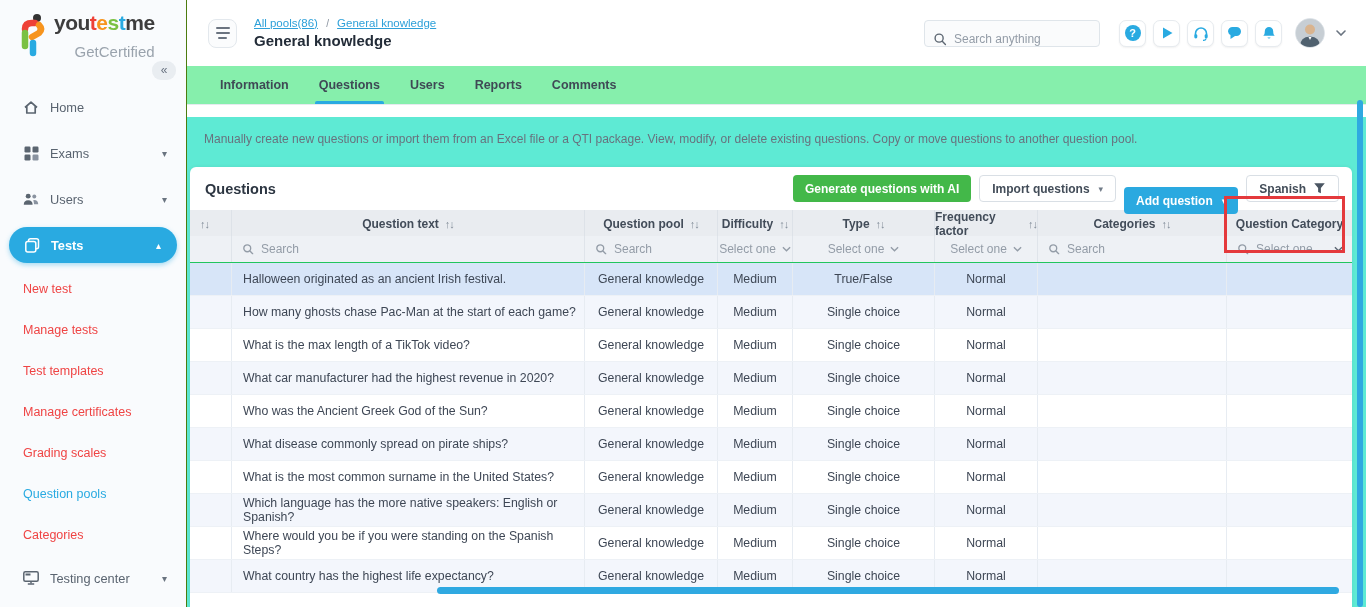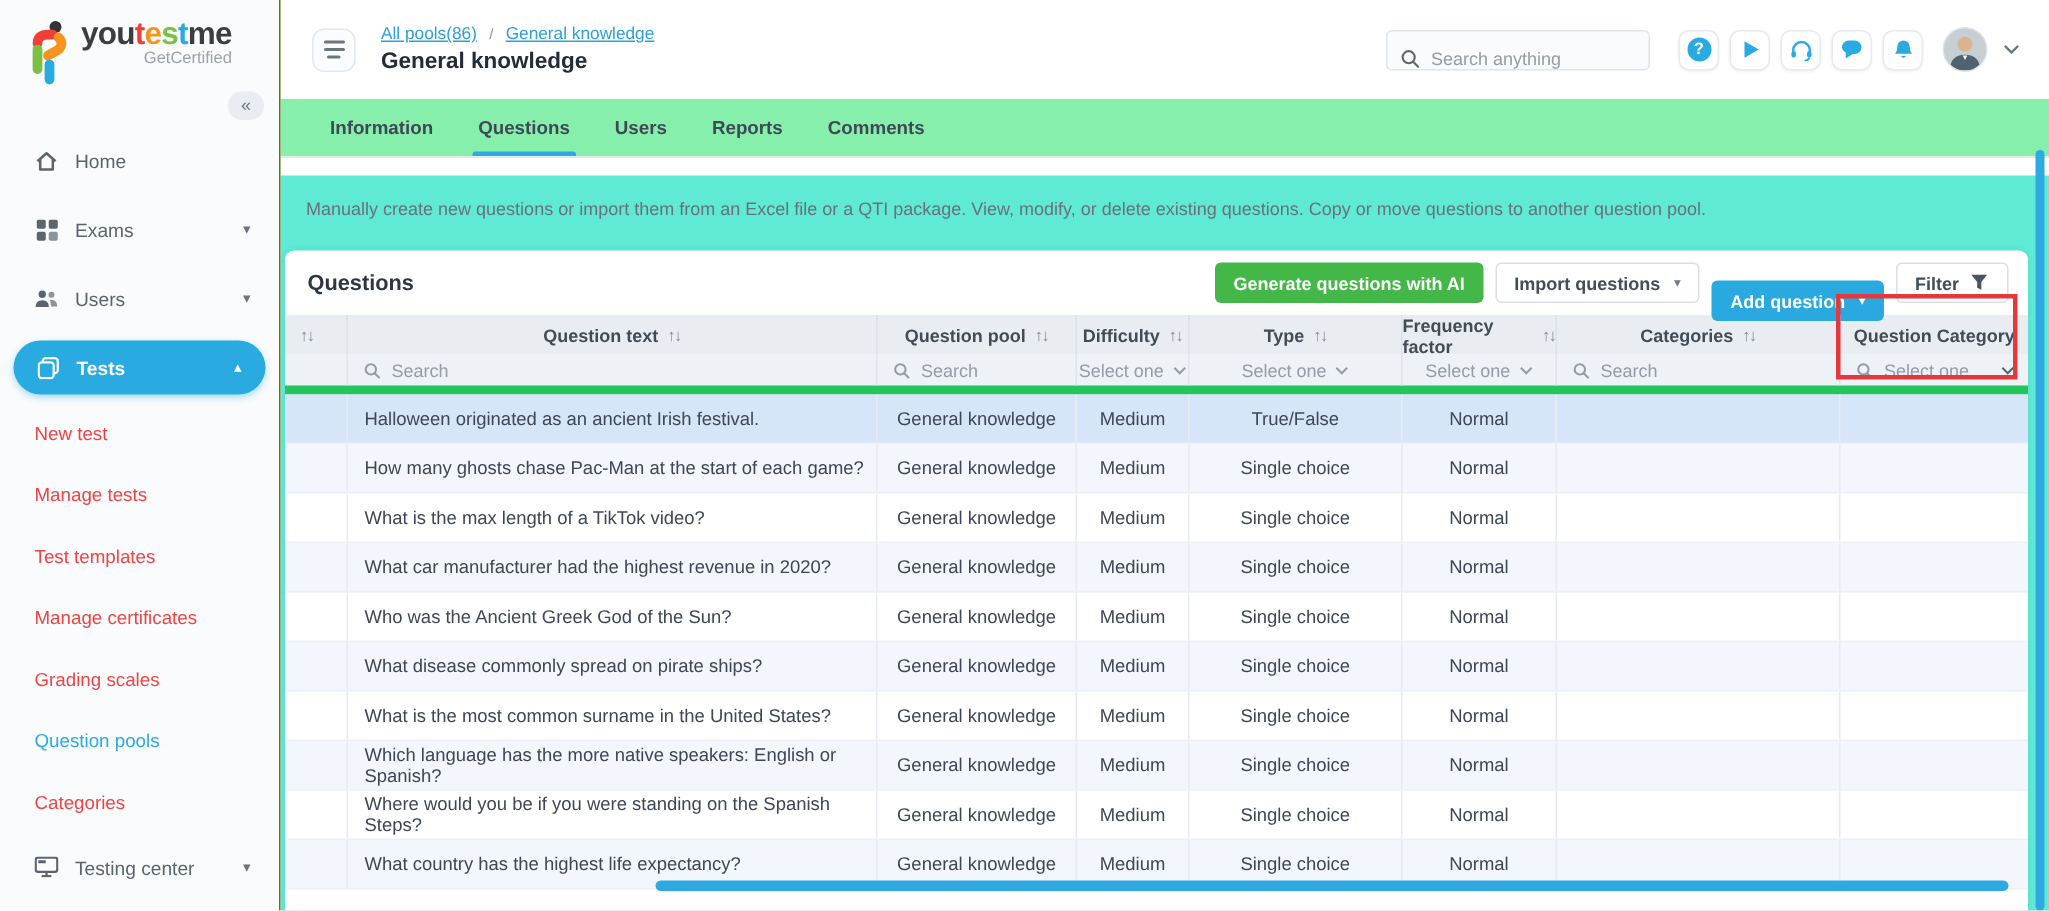--- a/index.html
+++ b/index.html
@@ -5,21 +5,21 @@
   * { margin:0; padding:0; box-sizing:border-box; }
   html,body { width:1366px; height:607px; overflow:hidden; }
   body { font-family:"Liberation Sans","DejaVu Sans",sans-serif; background:#fff; position:relative; color:#3e4755; }
 
   
   .sidebar { position:absolute; left:0; top:0; width:187px; height:607px; background:#f9fbfd; border-right:1px solid #4d7c0f; z-index:5; }
   .logo { position:absolute; top:12px; left:16px; display:flex; align-items:flex-start; gap:4px; }
   .logo-text { line-height:1; }
   .logo-word { font-size:21px; font-weight:bold; letter-spacing:-0.5px; }
   .lw0,.lw5 { color:#3d3d3d; } .lw1 { color:#ee4036; } .lw2 { color:#f7941d; } .lw3 { color:#7ac143; } .lw4 { color:#29aae1; }
-  .logo-tag { font-size:11px; color:#9aa3ad; text-align:right; margin-top:1px; }
+  .logo-tag { font-size:15px; color:#9aa3ad; text-align:right; margin-top:11px; }
   .collapse-btn { position:absolute; top:61px; left:152px; width:24px; height:19px; background:#e9edf1; border-radius:9px; color:#6a7482; font-size:12px; text-align:center; line-height:18px; cursor:pointer; }
   .menu { position:absolute; top:84px; left:0; width:100%; }
   .m-item { height:46px; display:flex; align-items:center; padding-left:23px; font-size:12.8px; font-weight:normal; color:#5a6470; position:relative; cursor:pointer; }
   .m-item .m-ico { width:16px; height:16px; margin-right:11px; display:flex; align-items:center; justify-content:center; }
   .m-item .m-chev { position:absolute; right:19px; font-size:10px; color:#6a7480; }
   .m-sub { height:41px; display:flex; align-items:center; padding-left:23px; font-size:12.5px; color:#ef4444; cursor:pointer; }
   .m-sub.active { color:#29aae1; }
   .m-pill { height:36px; margin:5px 9px; background:#29aae1; border-radius:18px; display:flex; align-items:center; padding-left:15px; color:#fff; font-size:12.8px; font-weight:bold; position:relative; box-shadow:0 2px 5px rgba(41,170,225,.4); cursor:pointer; }
   .m-pill .m-ico { width:16px; height:16px; margin-right:11px; display:flex; align-items:center; justify-content:center; }
   .m-pill .m-chev { position:absolute; right:16px; font-size:10px; color:#fff; }
@@ -65,21 +65,21 @@
   .btn-white .caret { color:#717c88; }
   .btn .funnel { margin-left:7px; display:flex; }
 
   
   .trow { display:grid; grid-template-columns:42px 353px 133px 75px 142px 103px 189px 1fr; }
   .th-row { background:#e9ecf0; height:26px; }
   .th { display:flex; align-items:center; justify-content:center; font-size:12px; font-weight:bold; color:#424c59; border-right:1px solid #dde2e8; cursor:pointer; }
   .th:last-child { border-right:none; }
   .th .sortg { font-size:11px; color:#828d99; margin-left:6px; letter-spacing:-1px; font-weight:normal; }
   .th.c0 { justify-content:flex-start; padding-left:4px; }
-  .fl-row { background:#eef1f5; height:27px; border-bottom:6px solid #22c55e; }
+  .fl-row { background:#eef1f5; height:27px; border-bottom:1px solid #22c55e; }
   .fc { display:flex; align-items:center; font-size:12px; color:#939ca7; border-right:1px solid #dfe4ea; cursor:text; }
   .fc:last-child { border-right:none; }
   .fc.search { padding-left:10px; gap:7px; }
   .fc.select { justify-content:center; gap:6px; cursor:pointer; }
   .fc svg { flex:none; }
   .drow { height:33px; border-bottom:1px solid #edf1f6; cursor:pointer; }
   .drow.sel { background:#d7e5f8; }
   .drow.alt { background:#f3f6fc; }
   .td { display:flex; align-items:center; justify-content:center; font-size:12.3px; color:#3e4755; border-right:1px solid #e7ecf2; overflow:hidden; }
   .td:last-child { border-right:none; }
@@ -287,21 +287,21 @@
             </div>
           <div class="btn btn-white">
               <span>Import questions</span>
               <span class="caret">▾</span>
             </div>
           <div class="btn btn-blue">
               <span>Add question</span>
               <span class="caret">▾</span>
             </div>
           <div class="btn btn-white">
-              <span>Filter</span>
+              <span>Spanish</span>
               <span class="funnel">
                 <svg width="13" height="13" viewBox="0 0 16 16">
                   <path d="M1.5 1.5 H14.5 L9.7 7.3 V13.8 L6.3 12.2 V7.3 Z" fill="#4a5562"></path>
                 </svg>
               </span>
             </div>
         </div>
       </div>
 
       <div class="trow th-row">

